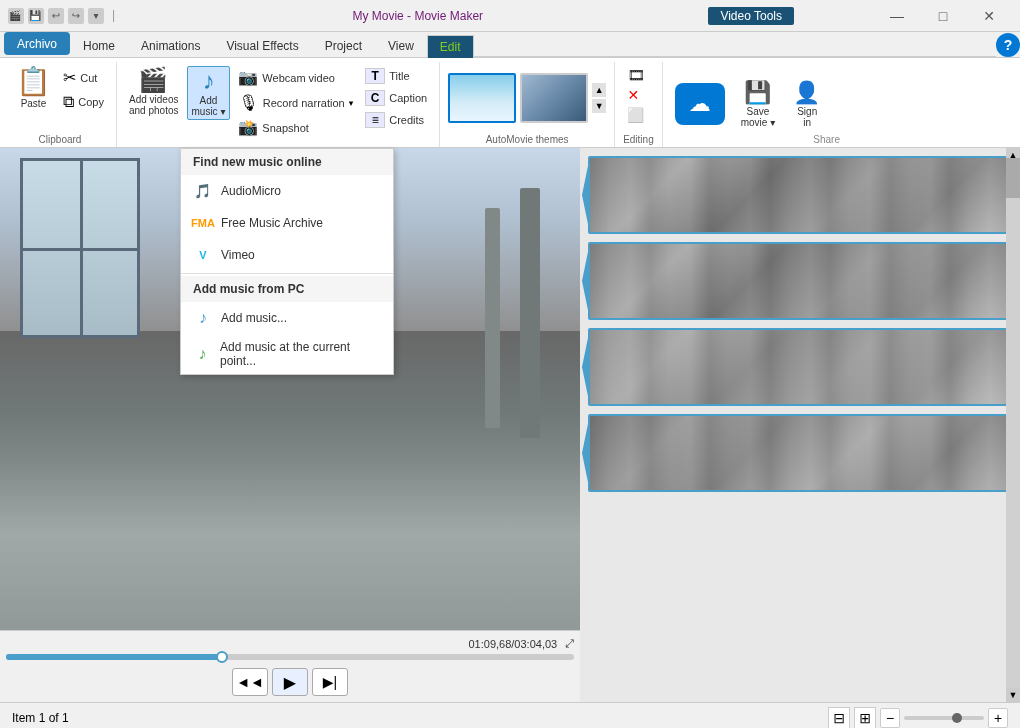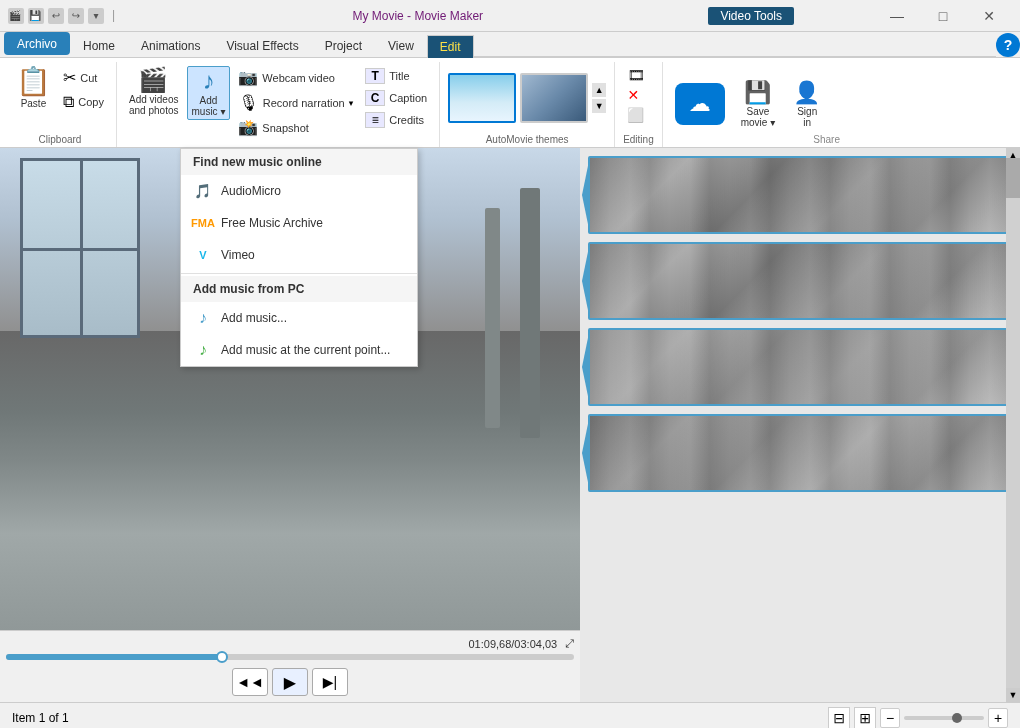--- a/index.html
+++ b/index.html
@@ -53,21 +53,21 @@
       bottom: -1px;
     }
     .ribbon-tab.archivo {
       background: #2980b9;
       color: white;
       border-radius: 4px;
       margin-bottom: 2px;
     }
     .ribbon-tab.video-tools-edit {
       background: #1a5276;
-      color: #fde047;
+      color: #84cc16;
     }
 
     
     .ribbon {
       height: 90px;
       background: white;
       border-bottom: 1px solid #ccc;
       display: flex;
       align-items: stretch;
       padding: 4px 4px 0;
@@ -419,21 +419,21 @@
       position: absolute;
       top: -3px;
       left: 60%;
     }
 
     
     .dropdown-menu {
       position: absolute;
       top: 148px;
       left: 180px;
-      width: 238px;
+      width: 214px;
       background: white;
       border: 1px solid #ccc;
       box-shadow: 2px 2px 6px rgba(0,0,0,0.2);
       z-index: 1000;
     }
     .dropdown-section-header {
       padding: 6px 12px;
       font-size: 12px;
       color: #333;
       font-weight: 600;

